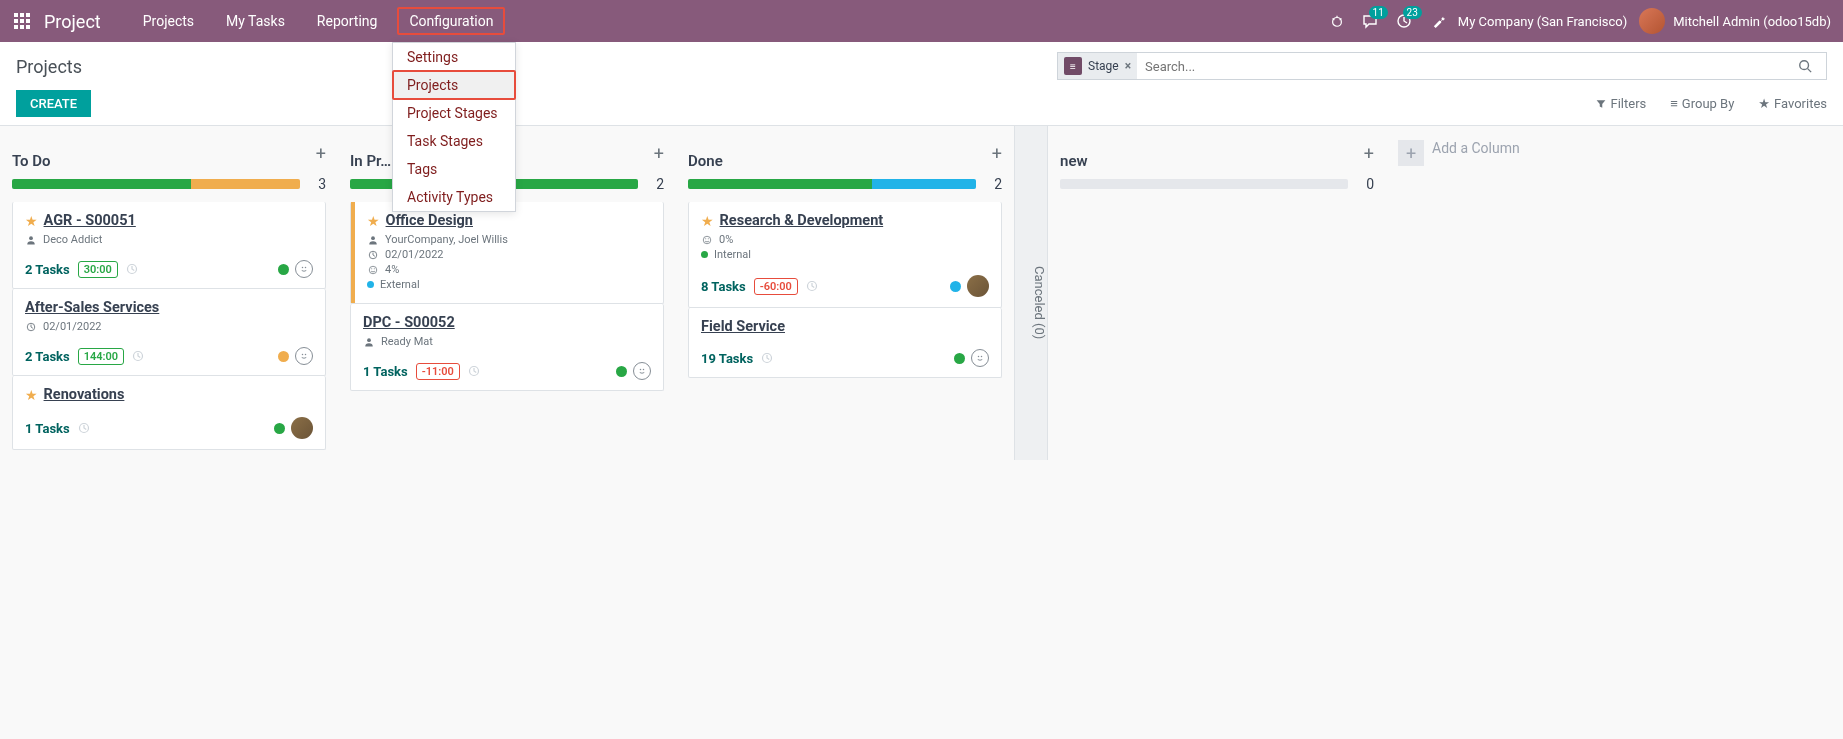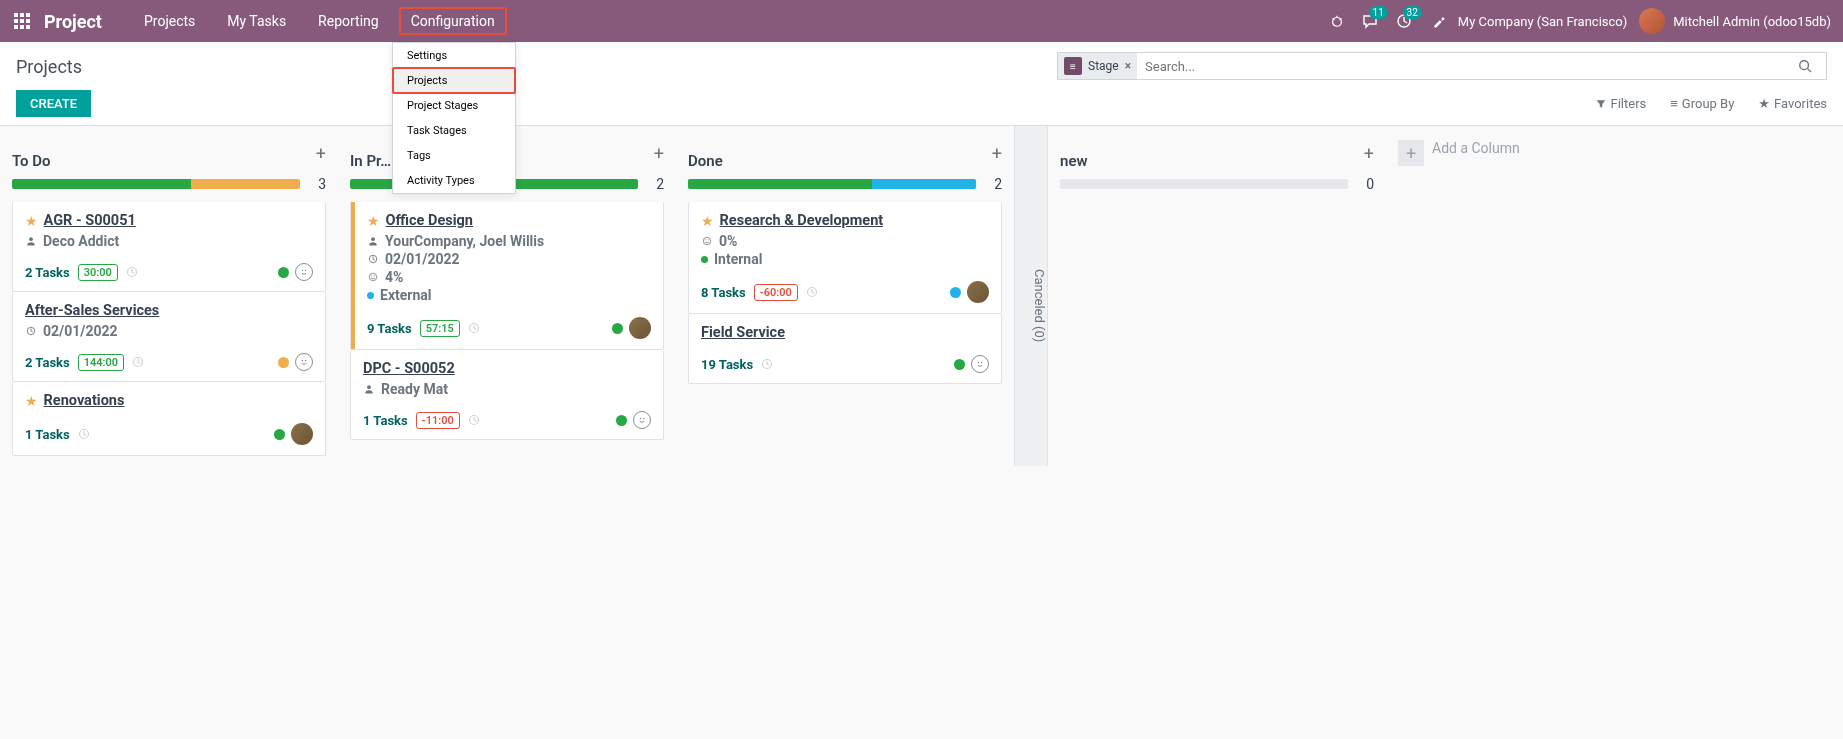--- a/index.html
+++ b/index.html
@@ -1,36 +1,36 @@
 <!DOCTYPE html>
 <html><head>
 <meta charset="utf-8">
 <style>
 * { margin: 0; padding: 0; box-sizing: border-box; font-family: -apple-system, BlinkMacSystemFont, "Segoe UI", Roboto, "Helvetica Neue", Arial, sans-serif; }
 body { background: #f9f9f9; font-size: 13px; color: #374151; }
 
 
 .topnav { background: #875A7B; height: 42px; display: flex; align-items: center; padding: 0 12px; color: #fff; }
 .topnav .apps-icon { width: 20px; height: 20px; margin-right: 12px; cursor: pointer; display:flex; align-items:center; justify-content:center; }
-.topnav .brand { font-size: 18px; font-weight: 700; margin-right: 28px; }
+.topnav .brand { font-size: 18px; font-weight: 400; margin-right: 28px; }
 .topnav .menu { display: flex; gap: 4px; }
 .topnav .menu span { padding: 10px 14px; cursor: pointer; font-size: 14px; }
 .topnav .menu span.active { position: relative; }
 .topnav .menu span.config-highlight::after { content:''; position:absolute; top:4px; left:2px; right:2px; bottom:4px; border:2px solid #E74C3C; border-radius:2px; }
 .topnav .spacer { flex: 1; }
 .topnav .right { display: flex; align-items: center; gap: 12px; font-size: 13px; }
 .topnav .right .ico { cursor: pointer; position: relative; width: 22px; height: 22px; display:flex; align-items:center; justify-content:flex-end; }
 .topnav .right .badge { position: absolute; top: -4px; right: -10px; background: #00a09d; border-radius: 8px; font-size: 10px; padding: 1px 4px; }
 .topnav .right .company { cursor: pointer; }
 .topnav .right .user { display:flex; align-items:center; gap:8px; cursor:pointer; }
 .topnav .right .avatar { width: 26px; height: 26px; border-radius: 50%; background: linear-gradient(135deg,#d97757,#b35432); }
 
 
 .dropdown { position: absolute; left: 392px; top: 42px; background: #fff; border: 1px solid #d1d5db; width: 124px; box-shadow: 0 2px 8px rgba(0,0,0,.1); z-index: 100; }
-.dropdown .item { padding: 6px 14px; cursor: pointer; font-size: 11px; color: #000000; }
+.dropdown .item { padding: 6px 14px; cursor: pointer; font-size: 14px; color: #7f1d1d; }
 .dropdown .item.highlighted { background: #f0f0f0; }
 .dropdown .item.highlighted-border { position: relative; }
 .dropdown .item.highlighted-border::after { content:''; position:absolute; top:-1px; left:-1px; right:-1px; bottom:-1px; border:2px solid #E74C3C; border-radius:2px; pointer-events:none; }
 
 
 .controlpanel { background: #fff; border-bottom: 1px solid #dee2e6; padding: 10px 16px 8px; display:flex; flex-direction:column; gap:10px; }
 .cp-row1 { display:flex; align-items:center; justify-content:space-between; }
 .cp-title { font-size: 18px; color: #495057; }
 .cp-search { display:flex; align-items:center; border:1px solid #ced4da; padding: 0; width: 770px; height: 28px; }
 .cp-search .tag { display:flex; align-items:center; gap:6px; background:#e9ecef; padding:0 6px; height:100%; font-size: 12px; }
@@ -57,21 +57,21 @@
 .col-bar .seg { height:100%; }
 .col-count { font-size:14px; color:#374151; min-width:14px; text-align:right; }
 
 .card { background:#fff; border:1px solid #dee2e6; border-radius:2px; margin-bottom:0; border-top:none; }
 .card:first-of-type { border-top:1px solid #dee2e6; }
 .card-inner { padding: 10px 12px; position:relative; }
 .card-accent { border-left: 4px solid #f0ad4e; }
 .card-title-row { display:flex; align-items:center; gap:6px; margin-bottom:4px; }
 .card-star { color:#f0ad4e; font-size:14px; }
 .card-title { font-weight:700; font-size:14.5px; color:#374151;text-decoration:underline; }
-.card-meta { font-size:14px; color:#6c757d; margin-bottom:2px; display:flex; align-items:center; gap:6px;font-weight:bold; }
+.card-meta { font-size:11px; color:#6c757d; margin-bottom:2px; display:flex; align-items:center; gap:6px; }
 .card-meta .meta-icon { width:12px; display:inline-flex; justify-content:center; }
 .card-tag-dot { width:7px; height:7px; border-radius:50%; display:inline-block; }
 .card-foot { display:flex; align-items:center; justify-content:space-between; margin-top:14px; }
 .card-foot-left { display:flex; align-items:center; gap:8px; }
 .tasks-link { color:#00635f; font-weight:700; font-size:13px; }
 .hours-pill { border:1px solid #28a745; color:#28a745; border-radius:3px; font-size:11px; padding:1px 5px; font-weight:600; }
 .hours-pill.red { border-color:#e74c3c; color:#e74c3c; }
 .clock-ico { color:#ced4da; font-size:12px; }
 .card-foot-right { display:flex; align-items:center; gap:6px; }
 .status-dot { width:11px; height:11px; border-radius:50%; }
@@ -118,21 +118,21 @@
       <svg width="16" height="16" viewBox="0 0 16 16">
           <path d="M2 3 h12 v8 h-7 l-3 3 v-3 h-2 z" fill="none" stroke="#fff" stroke-width="1.4"></path>
         </svg>
       <span class="badge">11</span>
     </div>
     <div class="ico">
       <svg width="16" height="16" viewBox="0 0 16 16">
           <circle cx="8" cy="8" r="6" fill="none" stroke="#fff" stroke-width="1.4"></circle>
           <path d="M8 4 v4 l3 2" fill="none" stroke="#fff" stroke-width="1.4"></path>
         </svg>
-      <span class="badge">32</span>
+      <span class="badge">23</span>
     </div>
     <div class="ico">
         <svg width="15" height="15" viewBox="0 0 16 16">
           <path d="M13 3 a3 3 0 0 1 -4 4 l-6 6 l2 2 l6-6 a3 3 0 0 1 4-4 l-2 2 l-2-2 z" fill="#fff"></path>
         </svg>
       </div>
     <div class="company">My Company (San Francisco)</div>
     <div class="user">
       <div class="avatar"></div>
       <span>Mitchell Admin (odoo15db)</span>
@@ -346,36 +346,20 @@
                 <circle cx="10" cy="6" r="0.8" fill="#6c757d"></circle>
                 <path d="M5 10 q3 2 6 0" fill="none" stroke="#6c757d" stroke-width="1.2"></path>
               </svg>
             </span>
             <span>4%</span>
           </div>
           <div class="card-meta">
             <span class="card-tag-dot" style="background:#21b3e8"></span>
             <span>External</span>
           </div>
-      <div class="card-foot">
-        <div class="card-foot-left">
-          <span class="tasks-link">9 Tasks</span>
-          <span class="hours-pill ">57:15</span>
-              <span class="clock-ico">
-                <svg width="12" height="12" viewBox="0 0 16 16">
-                  <circle cx="8" cy="8" r="6" fill="none" stroke="#ced4da" stroke-width="1.6"></circle>
-                  <path d="M8 4 v4 l3 2" fill="none" stroke="#ced4da" stroke-width="1.6"></path>
-                </svg>
-              </span>
-        </div>
-        <div class="card-foot-right">
-              <span class="status-dot" style="background:#28a745"></span>
-              <span class="mini-avatar"></span>
-            </div>
-      </div>
     </div>
   </div>
       <div class="card ">
     <div class="card-inner ">
       <div class="card-title-row">
             <span class="card-title">DPC - S00052</span>
           </div>
       <div class="card-meta">
             <span class="meta-icon">
               <svg width="10" height="10" viewBox="0 0 16 16">

